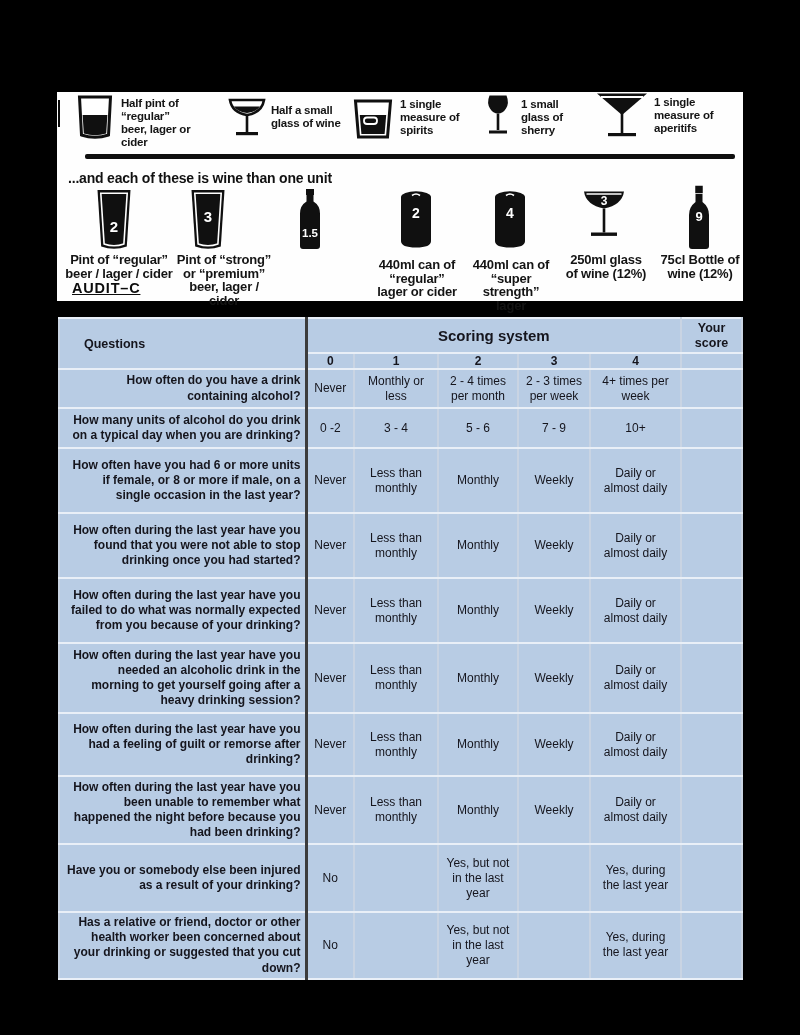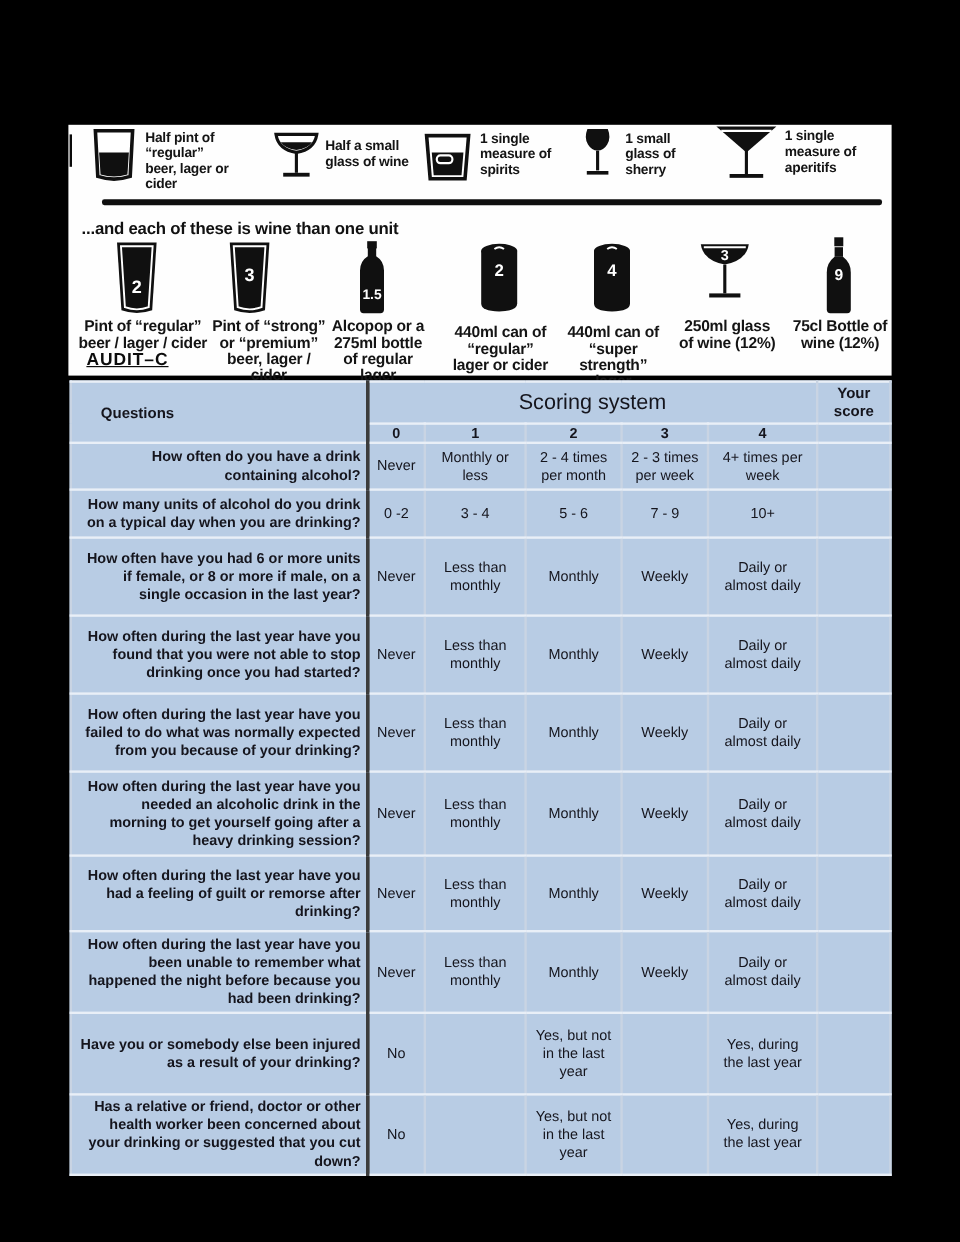--- a/index.html
+++ b/index.html
@@ -1,21 +1,21 @@
 <!DOCTYPE html>
 <html><head>
 <meta charset="utf-8">
 <style>
   html,body{margin:0;padding:0;}
   body{
     width:800px;height:1035px;background:#000;position:relative;overflow:hidden;
     font-family:"Liberation Sans", sans-serif;
   }
   
-  .panel{position:absolute;left:57px;top:104px;width:686px;height:209px;background:#fefefe;}
+  .panel{position:absolute;left:57px;top:92px;width:686px;height:209px;background:#fefefe;}
   .abs{position:absolute;}
   .ulabel{position:absolute;font-weight:bold;font-size:11.5px;line-height:13px;color:#141414;letter-spacing:-0.2px;}
   .blabel{position:absolute;font-weight:bold;font-size:13px;line-height:13.5px;color:#141414;text-align:center;letter-spacing:-0.2px;}
   .divider{position:absolute;left:28px;top:62px;width:650px;height:5px;background:#0f0f0f;border-radius:2px;}
   .heading{position:absolute;left:11px;top:78px;font-weight:bold;font-size:14px;color:#111;letter-spacing:-0.2px;}
   .audit-title{position:absolute;left:15px;top:188px;font-weight:bold;font-size:14.5px;color:#0c0c0c;text-decoration:underline;letter-spacing:0.8px;}
   .tickmark{position:absolute;left:1px;top:8px;width:2px;height:27px;background:#0a0a0a;}
   svg text{font-family:"Liberation Sans", sans-serif;font-weight:bold;fill:#fff;text-anchor:middle;}
   
   .tablewrap{position:absolute;left:58px;top:317px;}
@@ -24,21 +24,21 @@
     background:#b8cce4;color:#15151d;font-size:12px;vertical-align:middle;
     border-top:2px solid #e9eff7;border-bottom:2px solid #e9eff7;
     border-left:2px solid #c9d4e3;border-right:2px solid #c9d4e3;
     overflow:hidden;
   }
   #audit td.qcol{ text-align:right;padding:2px 4px 2px 7px;line-height:15.2px;border-right:3px solid #3c3c3c;font-weight:bold;}
   #audit td.opt{ text-align:center;padding:1px 3px;line-height:15px;}
   #audit td.opt4{text-align:center;padding:1px 10px;line-height:15px;}
   #audit td.scorecell{background:#b8cce4;}
   #audit td.qhead{font-weight:bold;font-size:12.5px;text-align:left;padding-left:24px;border-right:3px solid #3c3c3c;}
-  #audit td.shead{font-weight:normal;font-size:18px;text-align:center;}
+  #audit td.shead{font-weight:bold;font-size:15px;text-align:center;}
   #audit td.yhead{font-weight:bold;font-size:12.5px;text-align:center;line-height:14.5px;padding:0 6px;}
   #audit td.numh{font-weight:bold;font-size:12px;text-align:center;padding:0;line-height:13px;}
 </style>
 </head>
 <body>
 
 <div class="panel">
   <div class="tickmark"></div>
 
   <svg class="abs" style="left:18px;top:3px" width="40" height="45" viewBox="0 0 40 45">
@@ -92,21 +92,20 @@
     <path d="M5.8 4.2 H32.2 L28.9 55 Q19 58.6 9.1 55 Z" fill="none" stroke="#fff" stroke-width="1.6"></path>
     <text x="19" y="33" font-size="15">3</text>
   </svg>
   <div class="blabel" style="left:116px;top:161px;width:102px">Pint of “strong” or “premium” beer, lager / cider</div>
 
   <svg class="abs" style="left:240px;top:96px" width="26" height="63" viewBox="0 0 26 63">
     <rect x="9" y="1" width="8" height="6" fill="#101010"></rect>
     <path d="M9.5 6 H16.5 V13.5 Q23 17.5 23 25.5 V58 Q23 61 20 61 H6 Q3 61 3 58 V25.5 Q3 17.5 9.5 13.5 Z" fill="#101010"></path>
     <text x="13" y="49" font-size="11.5">1.5</text>
   </svg>
-  <div class="blabel" style="left:217px;top:161px;width:82px">Alcopop or a 275ml bottle of regular lager</div>
 
   <svg class="abs" style="left:342px;top:98px" width="34" height="60" viewBox="0 0 34 60">
     <ellipse cx="17" cy="7" rx="15" ry="5.8" fill="#101010"></ellipse>
     <path d="M2 7 V51 Q2 57.5 17 57.5 Q32 57.5 32 51 V7 Z" fill="#101010"></path>
     <path d="M13 5.5 Q17 2.5 21 5.5" stroke="#fff" stroke-width="1.6" fill="none"></path>
     <text x="17" y="28" font-size="14">2</text>
   </svg>
   <div class="blabel" style="left:317px;top:166px;width:86px">440ml can of “regular” lager or cider</div>
 
   <svg class="abs" style="left:436px;top:98px" width="34" height="60" viewBox="0 0 34 60">

